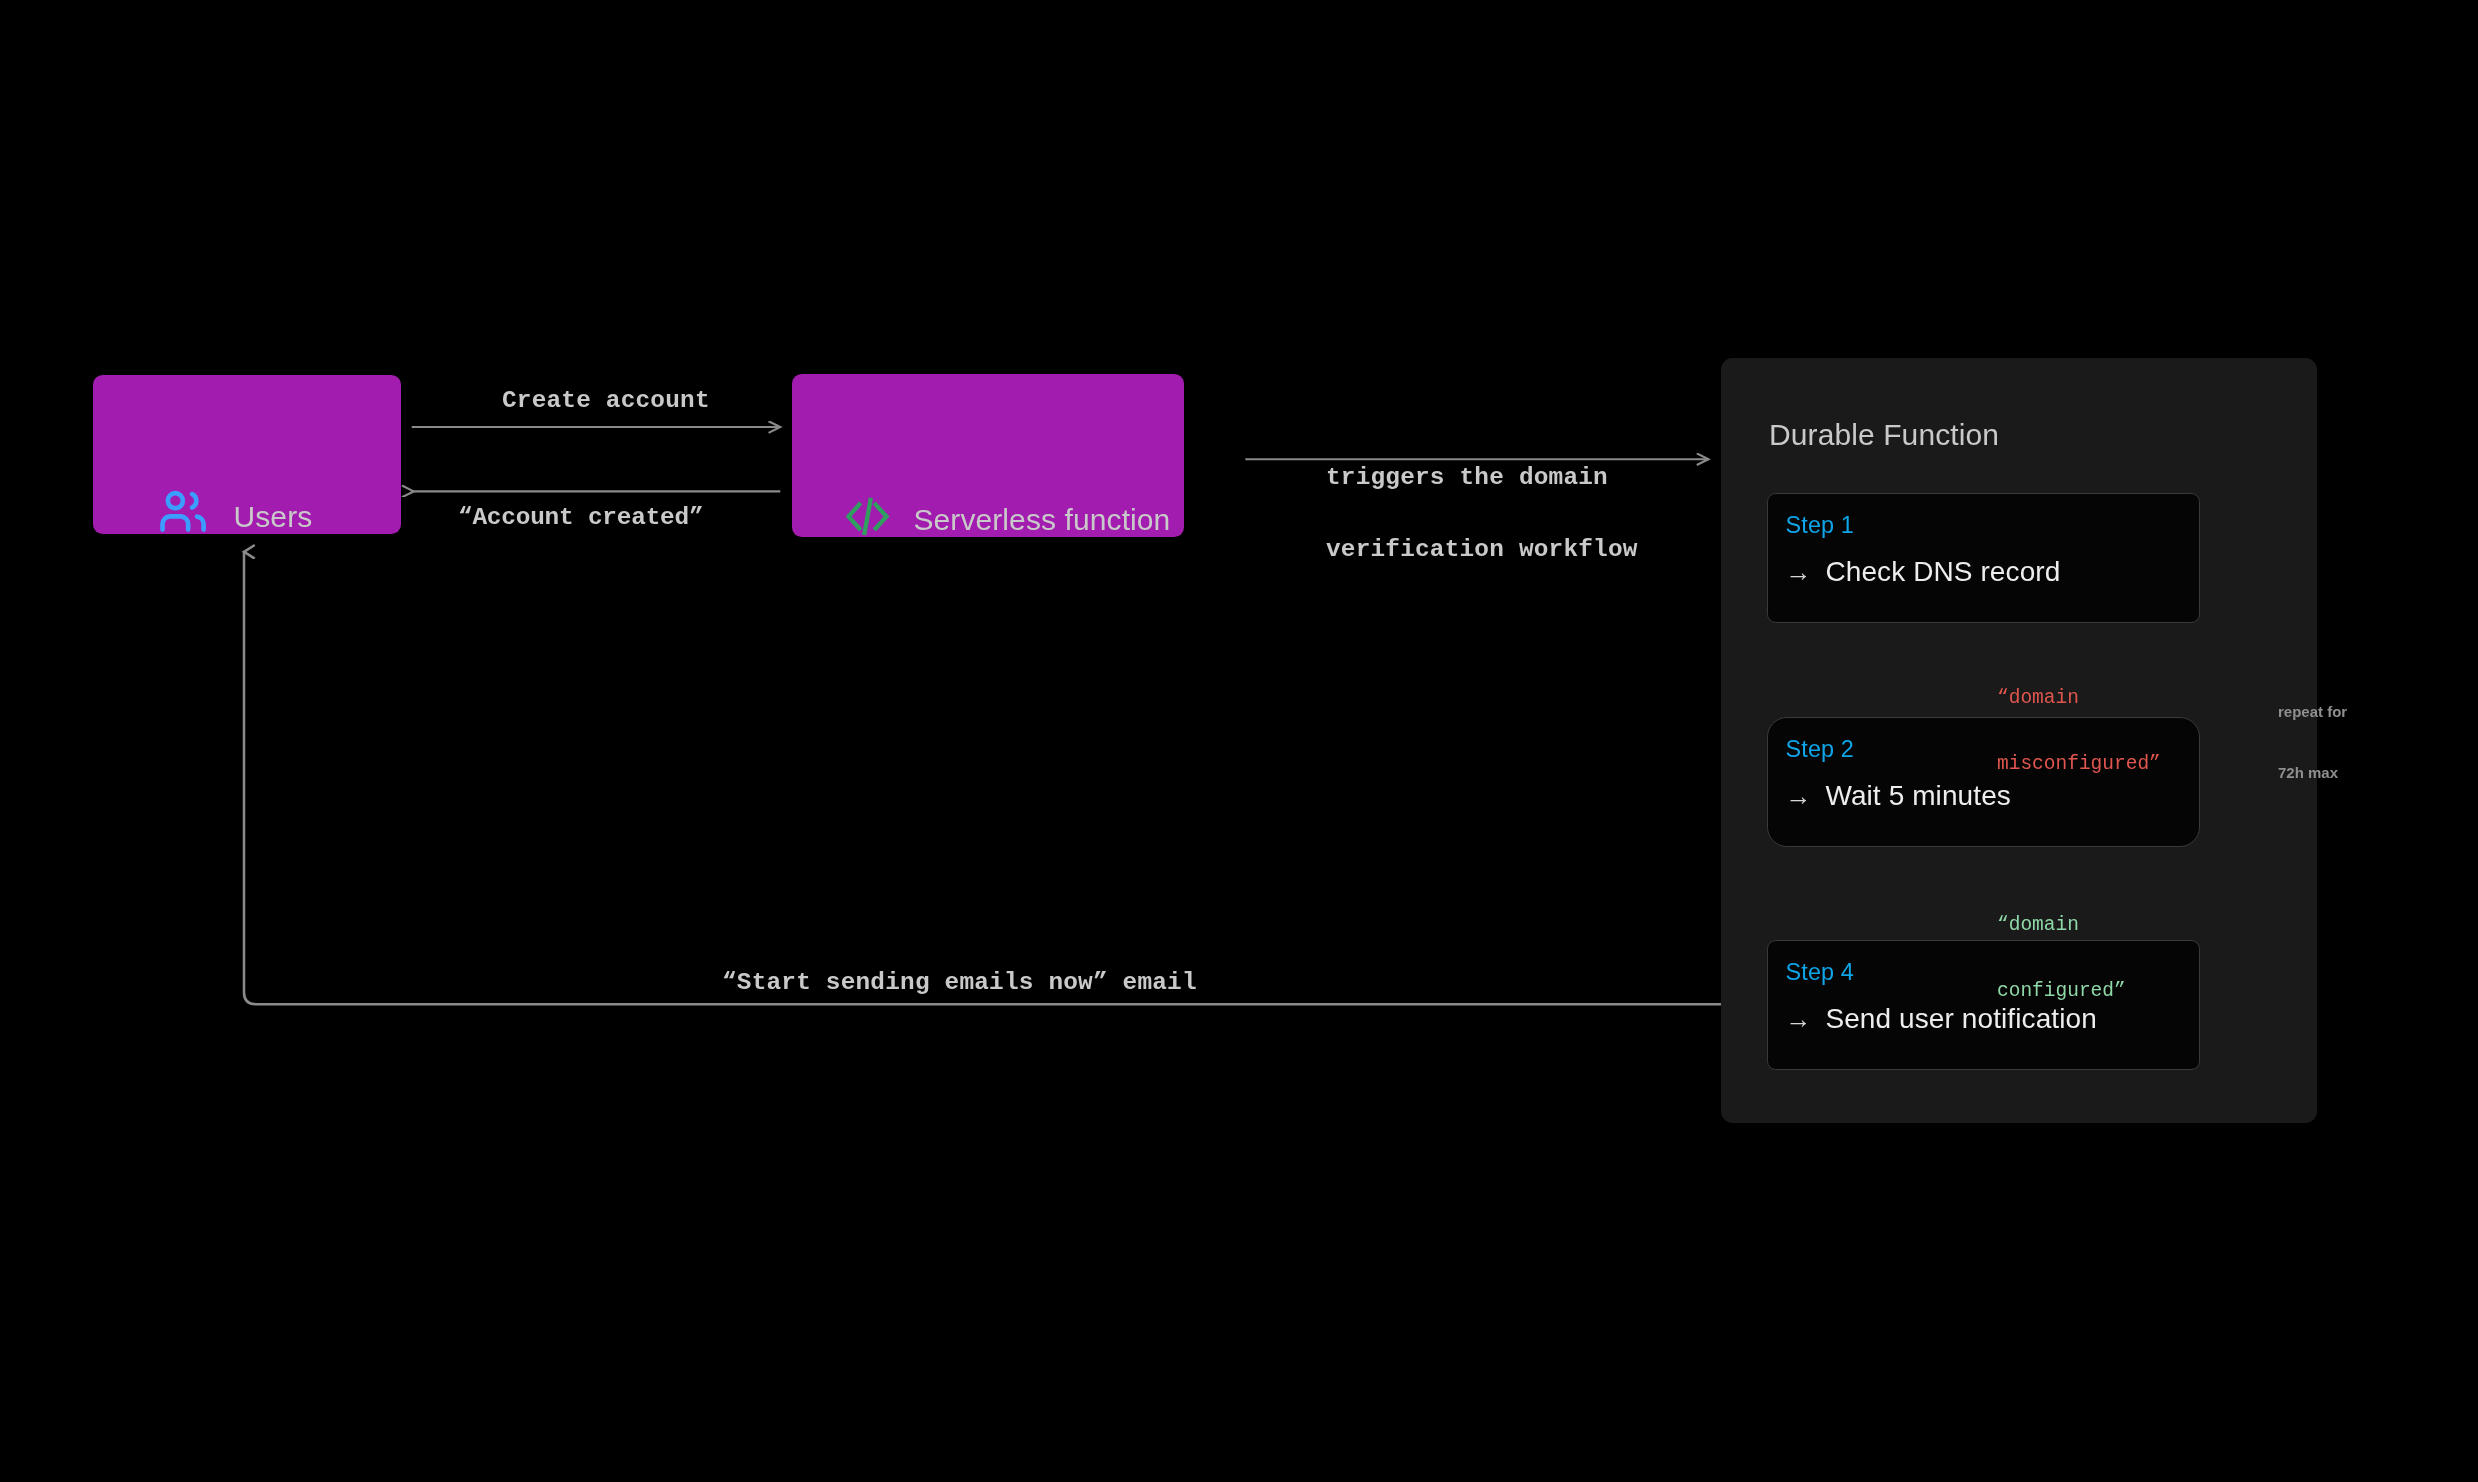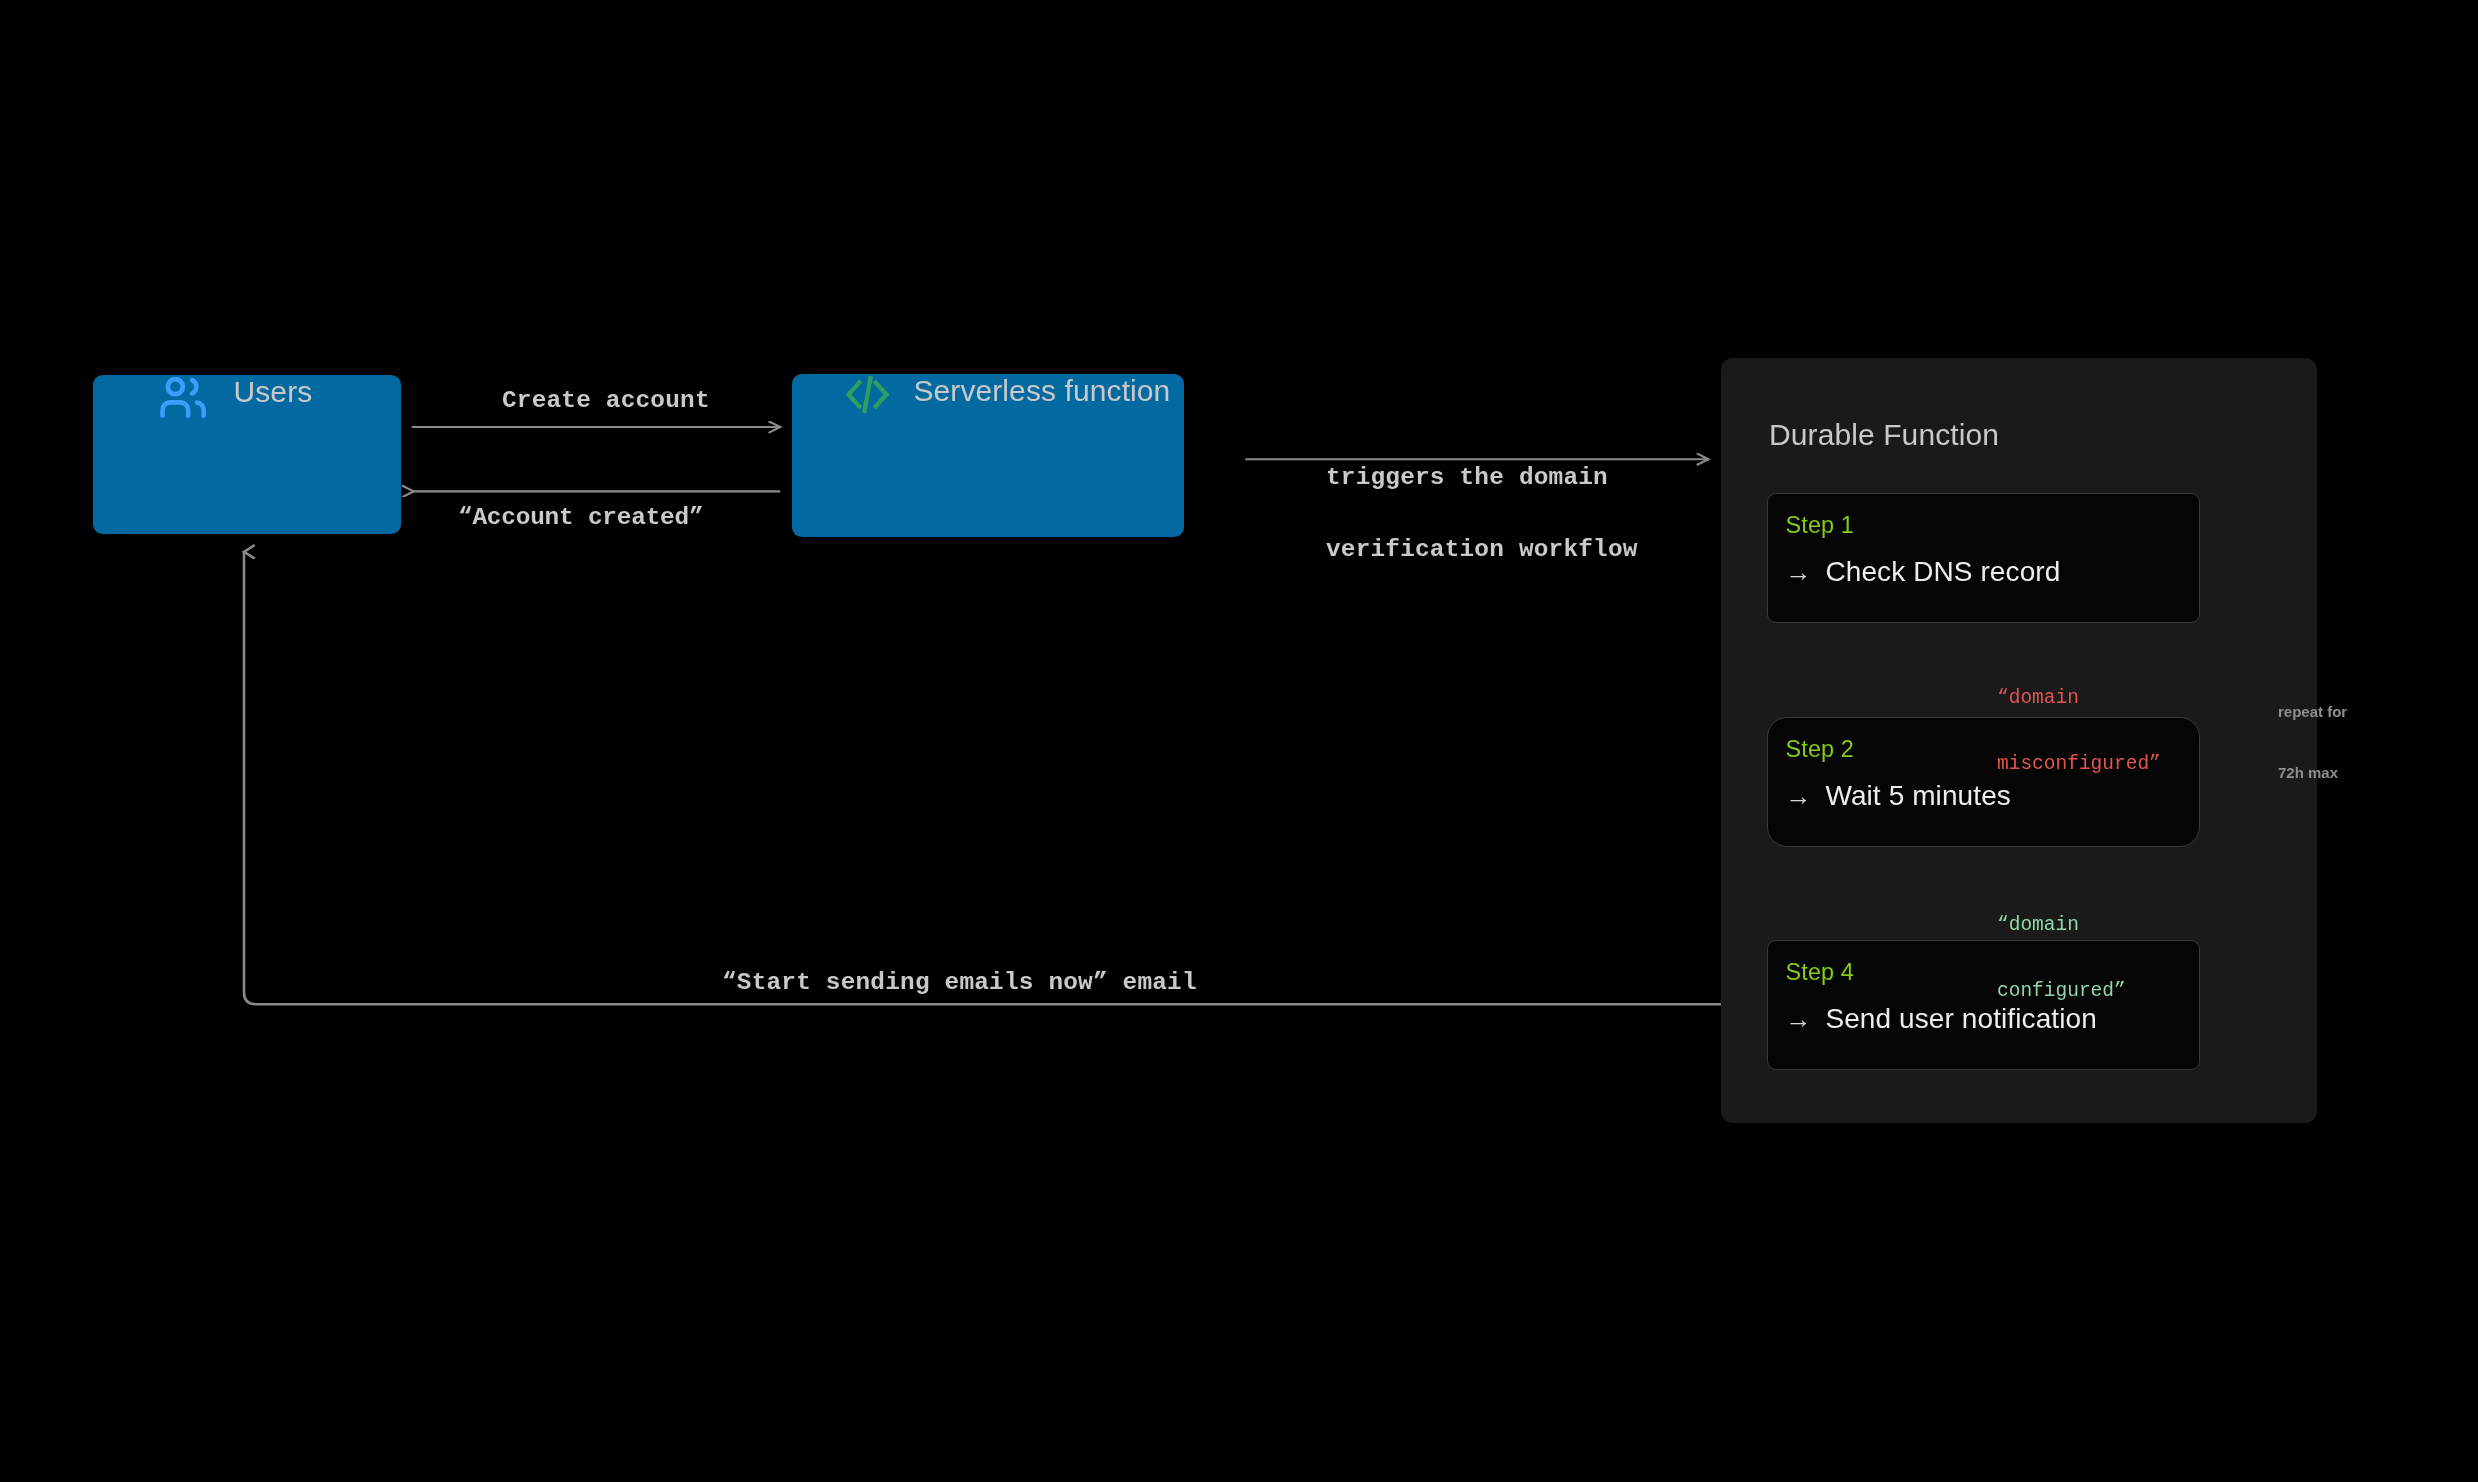--- a/index.html
+++ b/index.html
@@ -13,24 +13,24 @@
     height: 1482px;
     background: #000000;
     overflow: hidden;
     font-family: "Liberation Sans", sans-serif;
     -webkit-font-smoothing: antialiased;
   }
 
   
   .node {
     position: absolute;
-    background: #0369a1;
+    background: #a21caf;
     border-radius: 9.8px;
     display: flex;
-    align-items: flex-start;
+    align-items: flex-end;
     box-sizing: border-box;
   }
   .node-label {
     color: #c9c9c9;
     font-size: 30px;
     font-weight: 400;
     letter-spacing: 0.1px;
     white-space: nowrap;
   }
   .node-icon {
@@ -91,21 +91,21 @@
     border: 1px solid #3a3a3a;
     border-radius: 8.8px;
     box-sizing: border-box;
     padding: 19.5px 0 0 17.6px;
   }
   #step-card-1 { top: 135px; }
   #step-card-2 { top: 359px; border-radius: 20px; }
   #step-card-3 { top: 582px; }
 
   .step-index {
-    color: #84cc16;
+    color: #0ea5e9;
     font-size: 23.4px;
     letter-spacing: 0.1px;
     line-height: 1;
     white-space: nowrap;
   }
   .step-body {
     margin-top: 19.5px;
     display: flex;
     align-items: center;
     gap: 13.7px;

